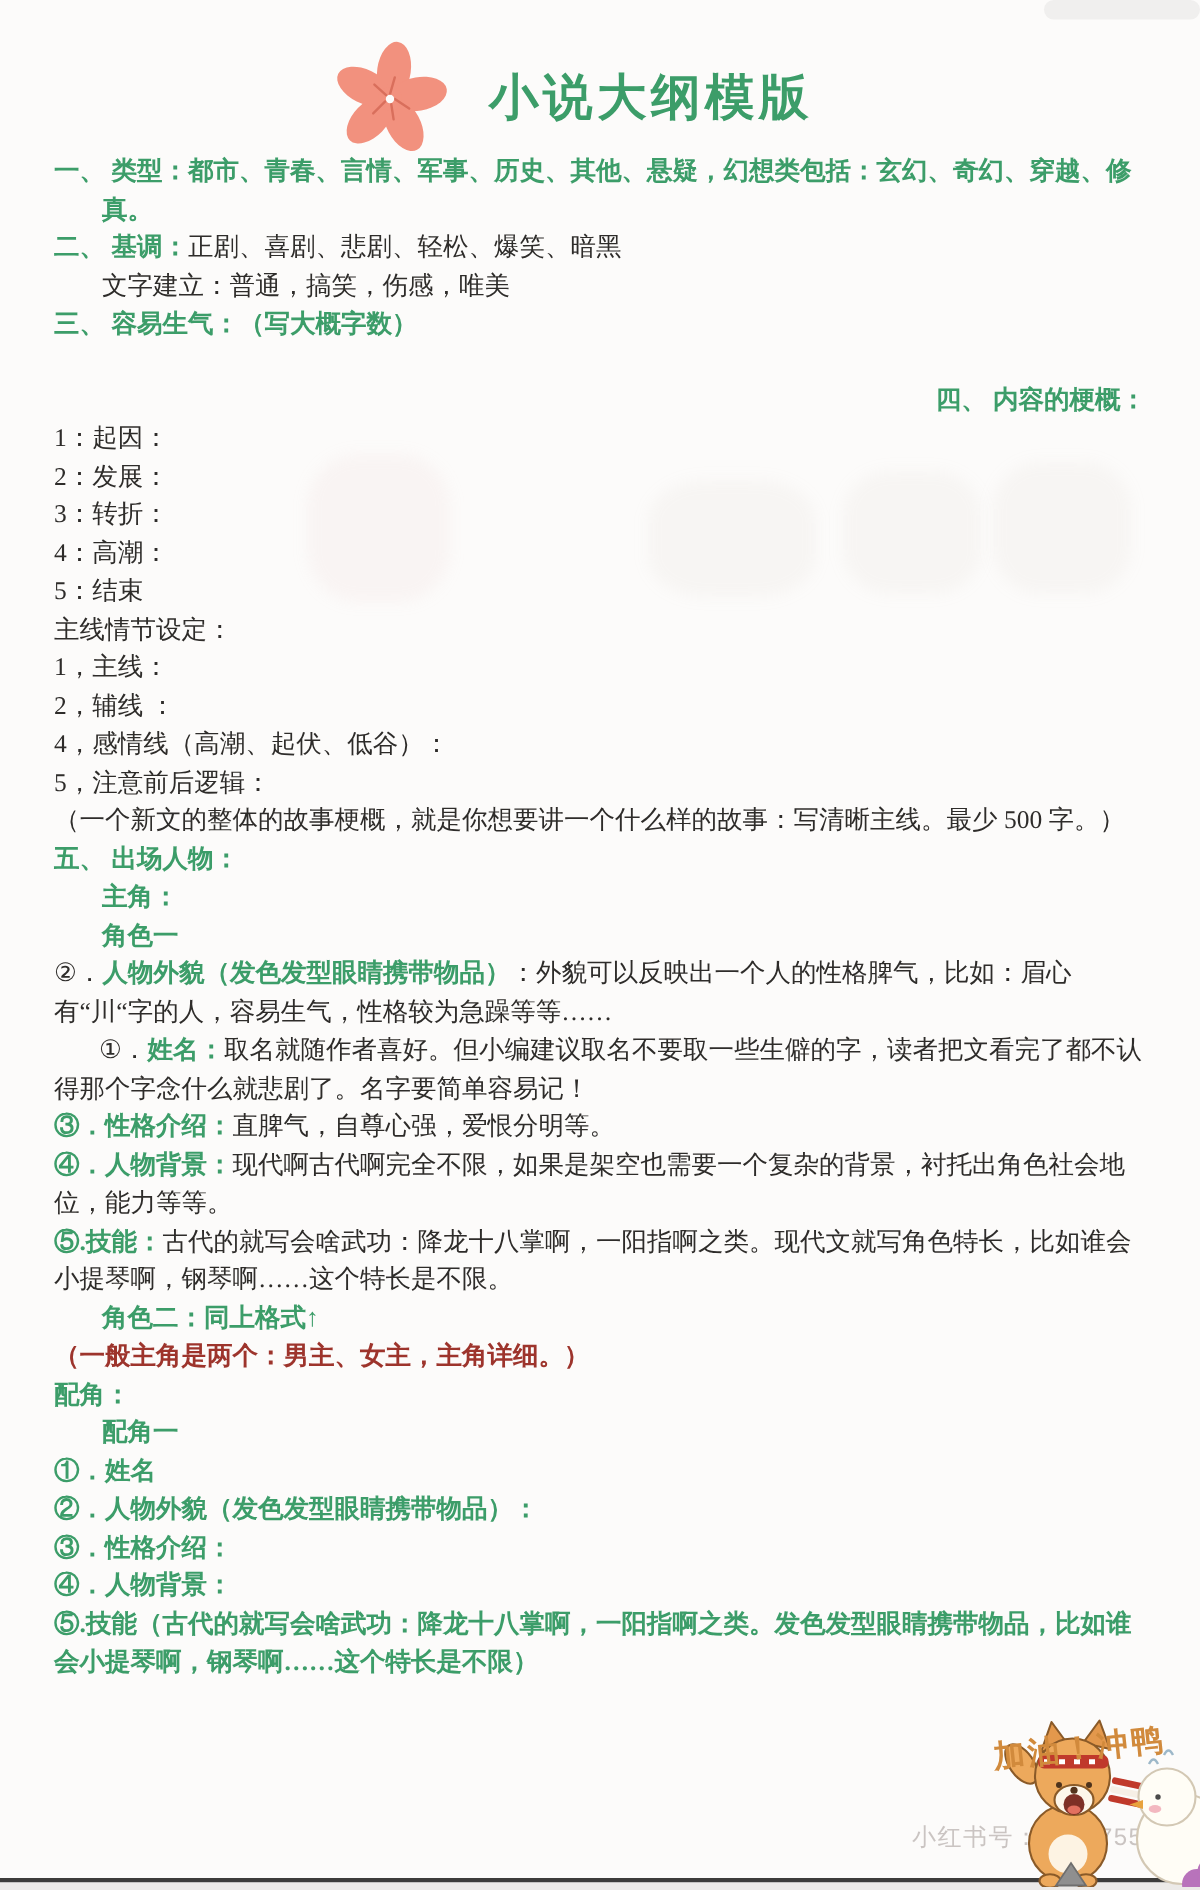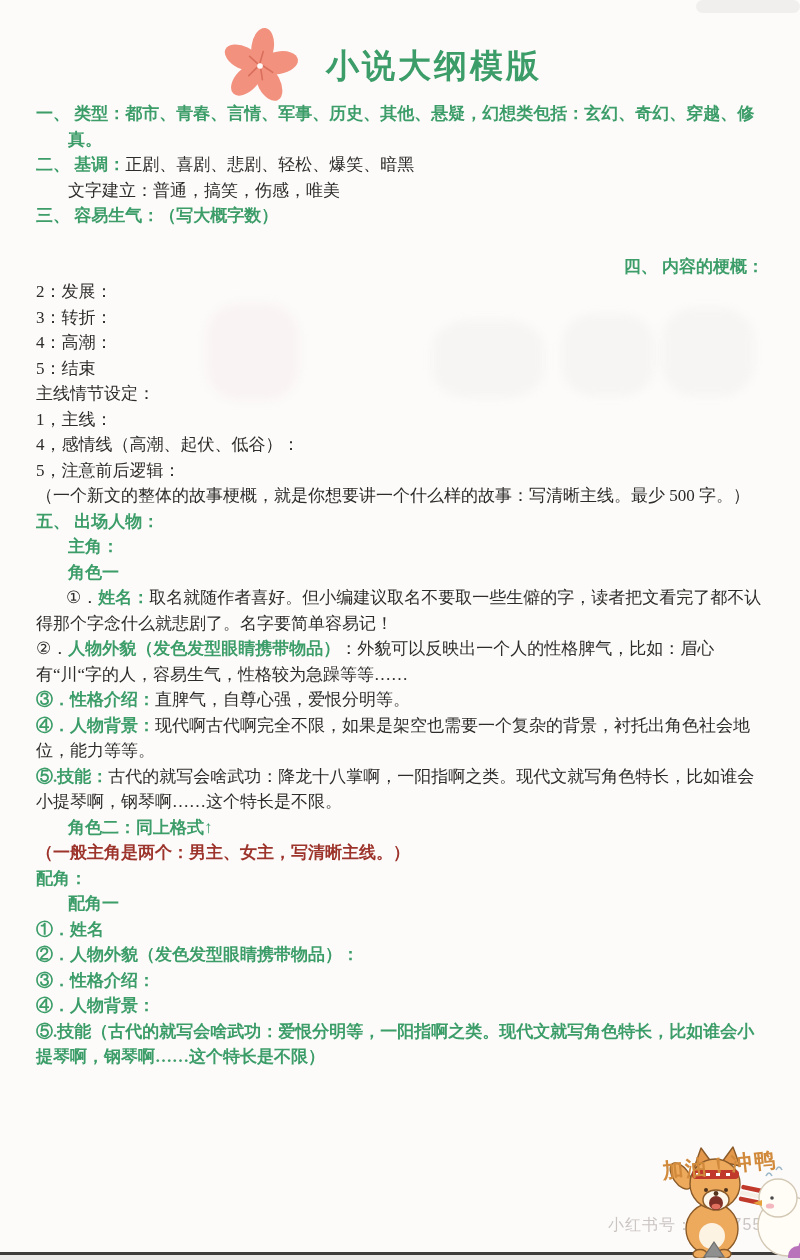--- a/index.html
+++ b/index.html
@@ -75,46 +75,48 @@
 <div class="ghost g2"></div>
 <div class="ghost g3"></div>
 
 <div class="doc">
   <div>
       <div class="line hang"><span class="seg-g">一、 类型：都市、青春、言情、军事、历史、其他、悬疑，幻想类包括：玄幻、奇幻、穿越、修真。</span></div>
       <div class="line"><span class="seg-g">二、 基调：</span><span class="seg-k">正剧、喜剧、悲剧、轻松、爆笑、暗黑</span></div>
       <div class="line ind1"><span class="seg-k">文字建立：普通，搞笑，伤感，唯美</span></div>
       <div class="line"><span class="seg-g">三、 容易生气：（写大概字数）</span></div>
       <div class="line gap25"><span class="seg-g">四、 内容的梗概：</span></div>
+      <div class="line"><span class="seg-k">1：起因：</span></div>
       <div class="line"><span class="seg-k">2：发展：</span></div>
       <div class="line"><span class="seg-k">3：转折：</span></div>
       <div class="line"><span class="seg-k">4：高潮：</span></div>
       <div class="line"><span class="seg-k">5：结束</span></div>
       <div class="line"><span class="seg-k">主线情节设定：</span></div>
       <div class="line"><span class="seg-k">1，主线：</span></div>
+      <div class="line"><span class="seg-k">2，辅线 ：</span></div>
       <div class="line"><span class="seg-k">4，感情线（高潮、起伏、低谷）：</span></div>
       <div class="line"><span class="seg-k">5，注意前后逻辑：</span></div>
       <div class="line"><span class="seg-k">（一个新文的整体的故事梗概，就是你想要讲一个什么样的故事：写清晰主线。最少 500 字。）</span></div>
       <div class="line gap22"><span class="seg-g">五、 出场人物：</span></div>
       <div class="line ind1"><span class="seg-g">主角：</span></div>
       <div class="line ind1"><span class="seg-g">角色一</span></div>
+      <div class="line"><span class="seg-k">②．</span><span class="seg-g">人物外貌（发色发型眼睛携带物品）</span><span class="seg-k">：外貌可以反映出一个人的性格脾气，比如：眉心有“川“字的人，容易生气，性格较为急躁等等……</span></div>
       <div class="line findent"><span class="seg-k">①．</span><span class="seg-g">姓名：</span><span class="seg-k">取名就随作者喜好。但小编建议取名不要取一些生僻的字，读者把文看完了都不认得那个字念什么就悲剧了。名字要简单容易记！</span></div>
-      <div class="line"><span class="seg-k">②．</span><span class="seg-g">人物外貌（发色发型眼睛携带物品）</span><span class="seg-k">：外貌可以反映出一个人的性格脾气，比如：眉心有“川“字的人，容易生气，性格较为急躁等等……</span></div>
       <div class="line"><span class="seg-g">③．性格介绍：</span><span class="seg-k">直脾气，自尊心强，爱恨分明等。</span></div>
       <div class="line"><span class="seg-g">④．人物背景：</span><span class="seg-k">现代啊古代啊完全不限，如果是架空也需要一个复杂的背景，衬托出角色社会地位，能力等等。</span></div>
       <div class="line"><span class="seg-g">⑤.技能：</span><span class="seg-k">古代的就写会啥武功：降龙十八掌啊，一阳指啊之类。现代文就写角色特长，比如谁会小提琴啊，钢琴啊……这个特长是不限。</span></div>
       <div class="line ind1"><span class="seg-g">角色二：同上格式↑</span></div>
-      <div class="line"><span class="seg-r">（一般主角是两个：男主、女主，写清晰主线。）</span></div>
+      <div class="line"><span class="seg-r">（一般主角是两个：男主、女主，主角详细。）</span></div>
       <div class="line"><span class="seg-g">配角：</span></div>
       <div class="line ind1"><span class="seg-g">配角一</span></div>
       <div class="line"><span class="seg-g">①．姓名</span></div>
       <div class="line"><span class="seg-g">②．人物外貌（发色发型眼睛携带物品）：</span></div>
       <div class="line"><span class="seg-g">③．性格介绍：</span></div>
       <div class="line"><span class="seg-g">④．人物背景：</span></div>
-      <div class="line"><span class="seg-g">⑤.技能（古代的就写会啥武功：爱恨分明等，一阳指啊之类。现代文就写角色特长，比如谁会小提琴啊，钢琴啊……这个特长是不限）</span></div>
+      <div class="line"><span class="seg-g">⑤.技能（古代的就写会啥武功：降龙十八掌啊，一阳指啊之类。发色发型眼睛携带物品，比如谁会小提琴啊，钢琴啊……这个特长是不限）</span></div>
     </div>
 </div>
 
 <div class="watermark">小红书号：40737555</div>
 <div class="cheer">加油！冲鸭</div>
 
 <svg class="sticker" viewBox="0 0 160 122">
 
   <g stroke="#8a5a28" stroke-width="1.4" stroke-linejoin="round">
 

